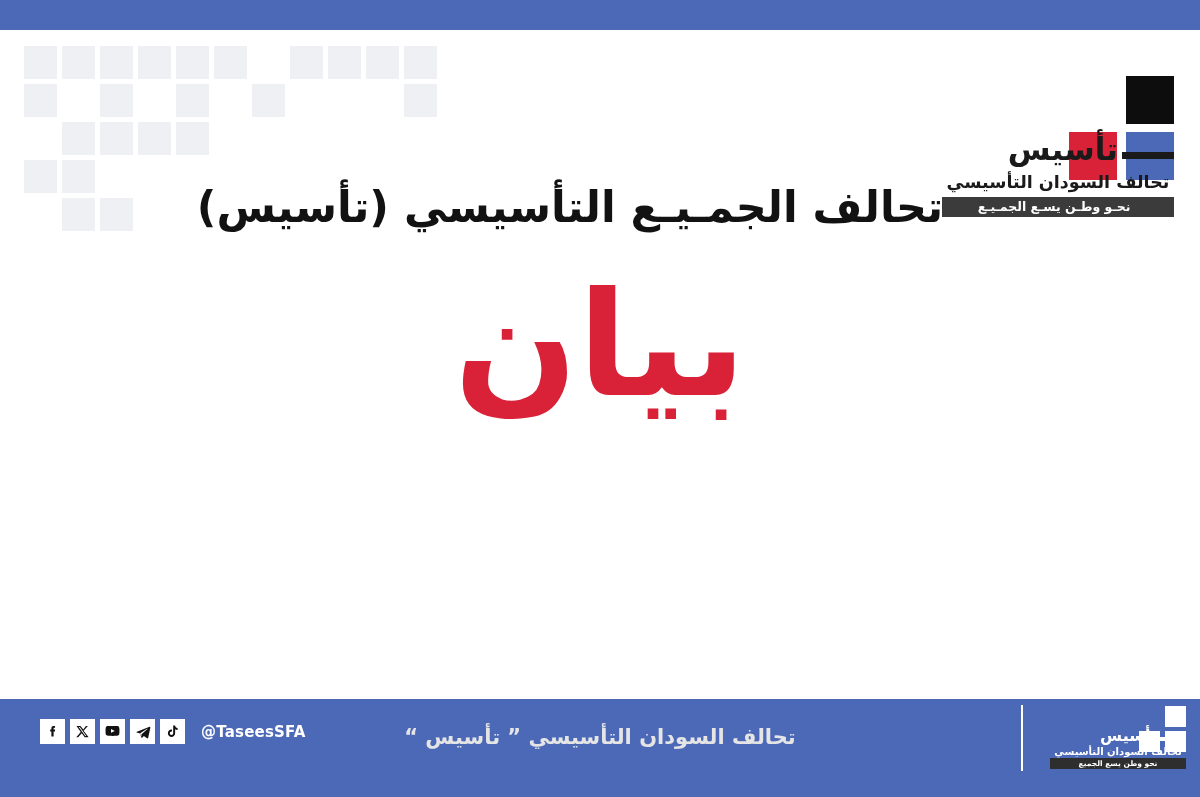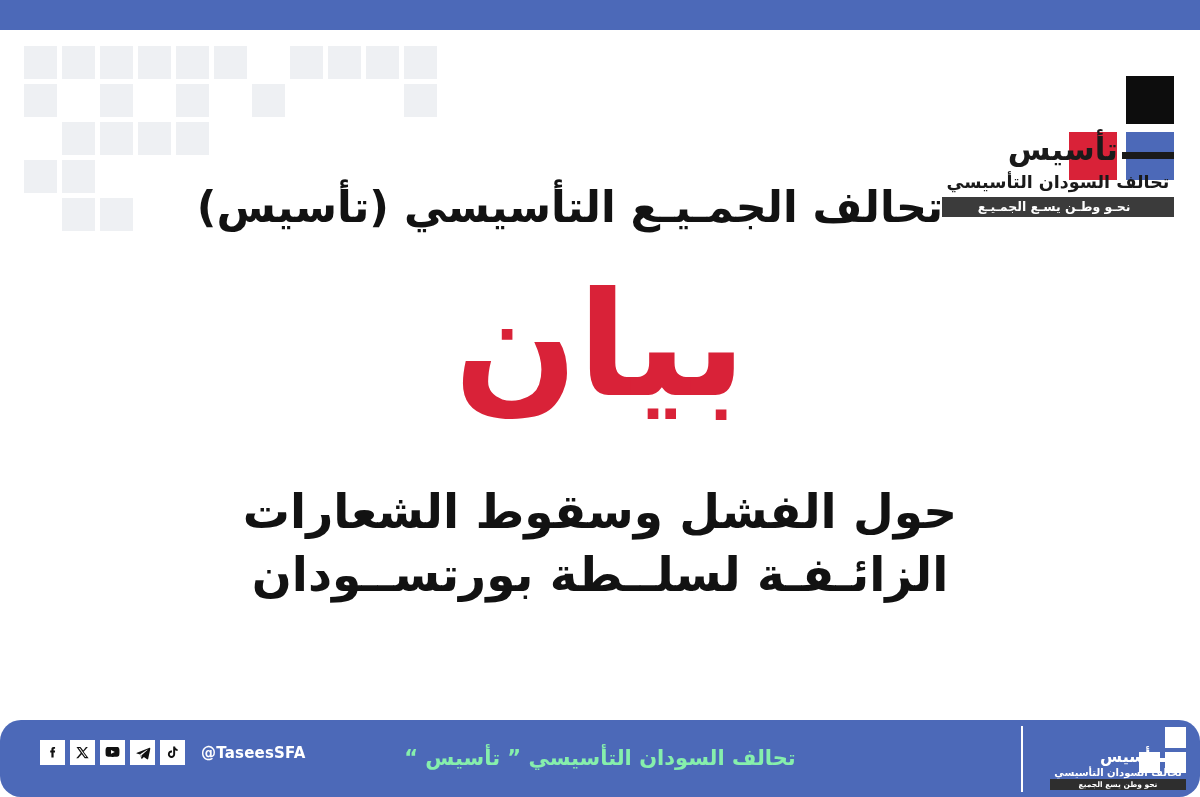--- a/index.html
+++ b/index.html
@@ -107,23 +107,22 @@
     text-align:center;
     font-size:47px;font-weight:bold;color:#121212;
     line-height:1.35;
     letter-spacing:-0.5px;
   }
   .subject .ln{display:block;white-space:nowrap;}
 
   
   .bottom-bar{
     position:absolute;left:0;bottom:0;
-    width:1200px;height:77px;
+    width:1200px;height:98px;
     background:#4c69b8;
-    border-radius:21px;
   }
   .social{
     position:absolute;left:40px;top:20px;
     display:flex;flex-direction:row;align-items:center;gap:5px;
     direction:ltr;
   }
   .soc-ico{
     width:25px;height:25px;
     background:#ffffff;
     display:flex;align-items:center;justify-content:center;
@@ -132,21 +131,21 @@
   .handle{
     margin-left:11px;
     color:#ffffff;font-size:15px;font-weight:bold;
     font-family:"DejaVu Sans","Liberation Sans",sans-serif;
     letter-spacing:0.2px;
     white-space:nowrap;
   }
   .footer-center{
     position:absolute;left:0;right:0;top:26px;
     text-align:center;
-    color:#86efac;font-size:21px;font-weight:bold;
+    color:#e5e5e5;font-size:21px;font-weight:bold;
     white-space:nowrap;
   }
   .footer-divider{
     position:absolute;left:1021px;top:6px;
     width:2px;height:66px;background:#ffffff;
   }
   
   .logo-foot{
     position:absolute;right:14px;top:7px;
     width:150px;height:64px;
@@ -226,24 +225,20 @@
       <span class="logo-word">تأسيس</span>
     </div>
     <div class="logo-sub">تحالف السودان التأسيسي</div>
     <div class="logo-tag">نحـو وطـن يسـع الجمـيـع</div>
   </div>
 
   <div class="org-title">تحالف الجمـيـع التأسيسي (تأسيس)</div>
 
   <div class="bayan">بيان</div>
 
-  <div class="subject">
-    <span class="ln">حول الفشل وسقوط الشعارات</span>
-    <span class="ln">الزائـفـة لسلــطة بورتســودان</span>
-  </div>
 
   <div class="bottom-bar">
 
     <div class="social">
       <span class="soc-ico">
         <svg width="16" height="16" viewBox="0 0 24 24">
             <path fill="#111" d="M15.1 8.2h-2.2V6.7c0-.7.1-1.1 1.1-1.1h1.1V3.1c-.5-.1-1.3-.1-2.1-.1-2.1 0-3.4 1.2-3.4 3.4v1.8H7.8v2.9h1.8v7.8h3.3v-7.8h2.1l.1-2.9z"></path>
           </svg>
       </span>
       <span class="soc-ico">

